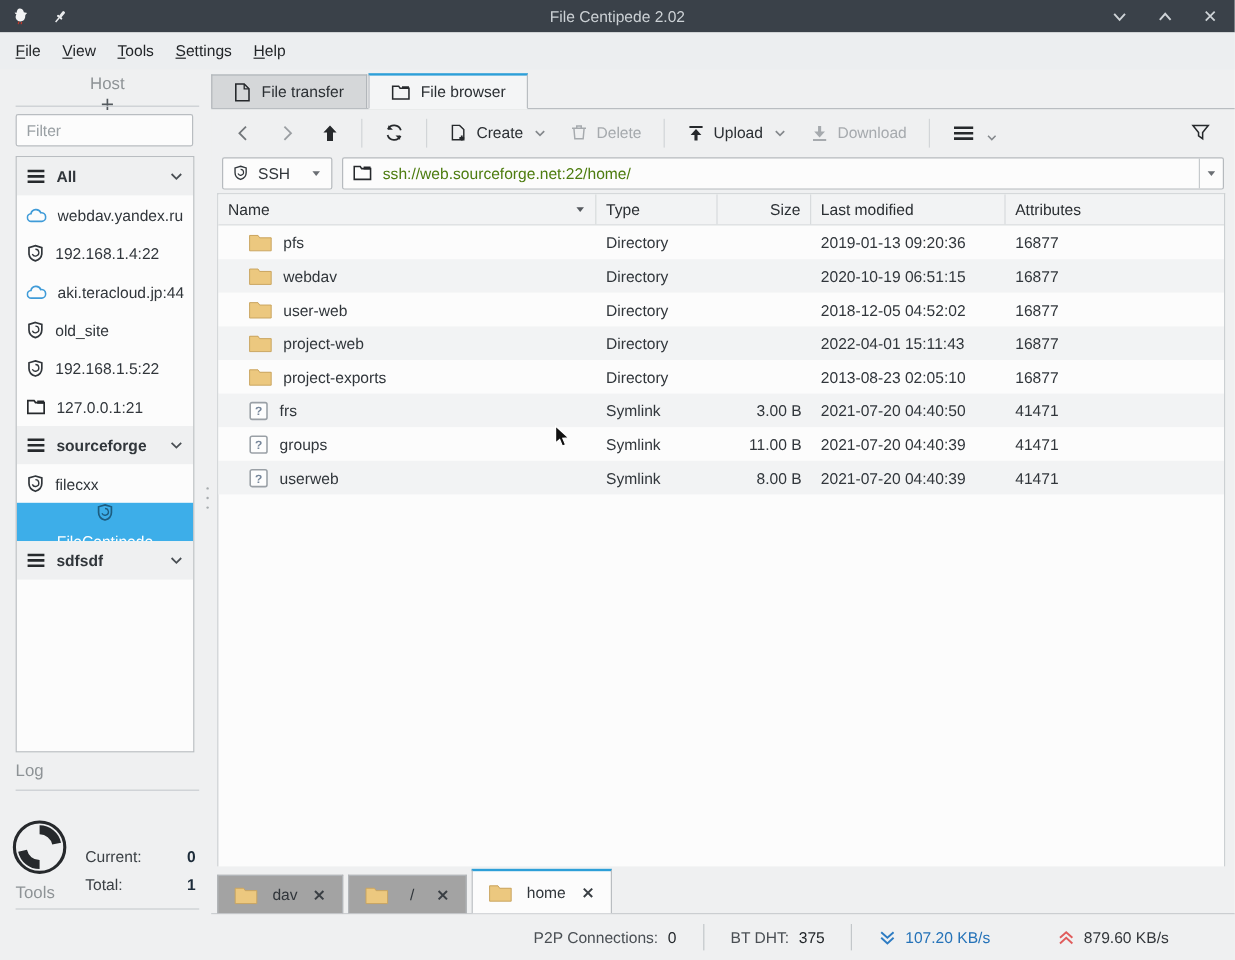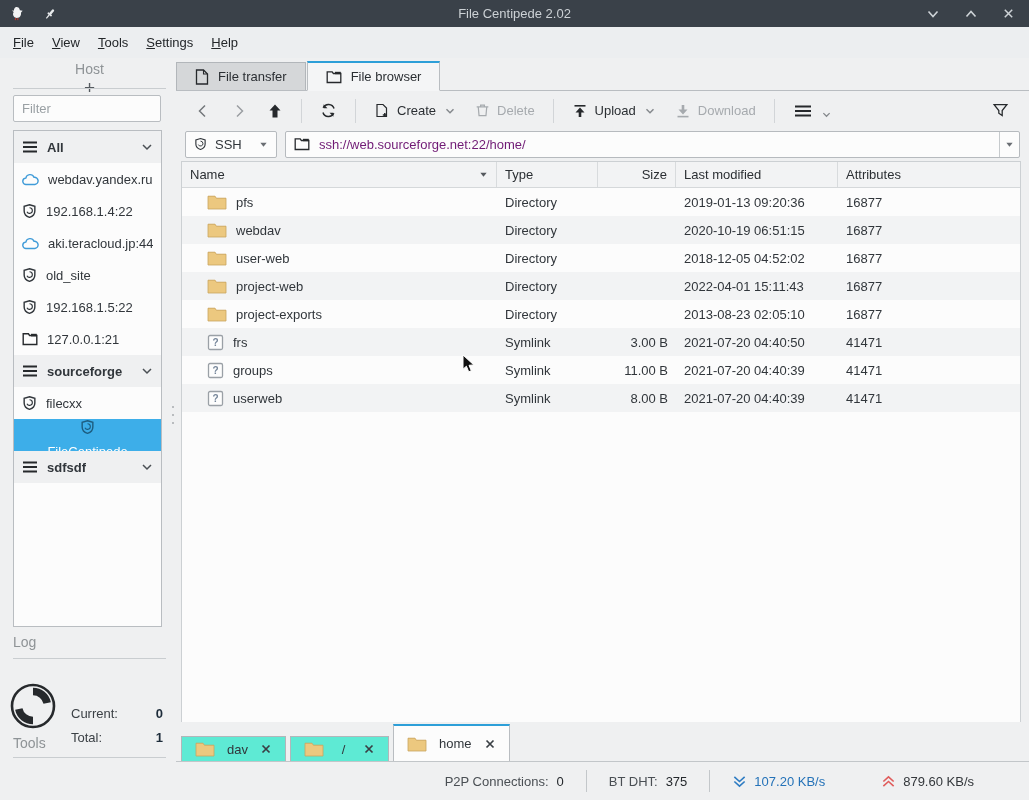--- a/index.html
+++ b/index.html
@@ -75,43 +75,43 @@
   .funnel-btn { padding:6px 10px; display:flex; }
 
   
   .addressbar { position:absolute; left:176px; top:130px; right:0; height:28px;
     display:flex; align-items:center; padding:0 9px; gap:8px; }
   .proto-combo { width:92px; height:27px; background:#fcfcfc; border:1px solid #b6babe; border-radius:2px;
     display:flex; align-items:center; gap:8px; padding:0 8px; }
   .proto-combo .arr { margin-left:auto; }
   .path-combo { flex:1; height:27px; background:#fcfcfc; border:1px solid #b6babe; border-radius:2px;
     display:flex; align-items:center; padding-left:8px; gap:9px; }
-  .path-input { flex:1; border:none; outline:none; background:transparent; font:inherit; color:#701a75; height:100%; }
+  .path-input { flex:1; border:none; outline:none; background:transparent; font:inherit; color:#4d7c0f; height:100%; }
   .combo-drop { width:20px; height:100%; border-left:1px solid #c6cacd; display:flex; align-items:center; justify-content:center; }
 
   
   .table-wrap { position:absolute; left:181px; top:161px; width:840px; height:561px;
     background:#fcfcfc; border:1px solid #ccd0d3; border-bottom:none; }
   .thead { display:grid; grid-template-columns:315px 101px 78px 162px 1fr; height:26px;
     background:#f2f3f4; border-bottom:1px solid #d5d8da; }
   .th { display:flex; align-items:center; padding:0 8px; border-right:1px solid #d8dbdd; color:#2b2f33; }
   .th:last-child { border-right:none; }
   .th.size { justify-content:flex-end; }
   .th .sort { margin-left:auto; }
   .trow { display:grid; grid-template-columns:315px 101px 78px 162px 1fr; height:28px; background:#fcfcfc; }
   .trow:nth-child(even) { background:#f2f3f4; }
   .td { display:flex; align-items:center; padding:0 8px; overflow:hidden; white-space:nowrap; }
   .td.name { padding-left:25px; gap:9px; }
   .td.size { justify-content:flex-end; }
 
   
   .bottom-tabbar { position:absolute; left:176px; right:0; top:722px; height:40px;
     display:flex; align-items:flex-end; padding-left:5px; border-bottom:1px solid #c2c6c9; }
-  .btab { height:25px; display:flex; align-items:center; gap:12px; padding:0 13px;
-    background:#5eead4; border:1px solid #b2b6ba; border-bottom:none; margin-right:4px; min-width:99px; }
+  .btab { height:32px; display:flex; align-items:center; gap:12px; padding:0 13px;
+    background:#a3a3a3; border:1px solid #b2b6ba; border-bottom:none; margin-right:4px; min-width:99px; }
   .btab.active { background:#fcfcfc; border-color:#b9bdc1; border-top:2px solid #2d9fd8; height:37px; min-width:107px; }
   .btab .blbl { flex:1; text-align:center; }
 
   
   .statusbar { position:absolute; left:0; right:0; bottom:0; height:38px; background:#eff0f1;
     display:flex; align-items:center; justify-content:flex-end; padding-right:55px; gap:16px; color:#4a4f54; }
   .sitem { display:flex; align-items:center; gap:8px; }
   .sval { color:#24282c; }
   .ssep { width:1px; height:22px; background:#c3c7ca; margin:0 6px; }
   .speed-down { color:#2472b8; display:flex; align-items:center; gap:7px; }

